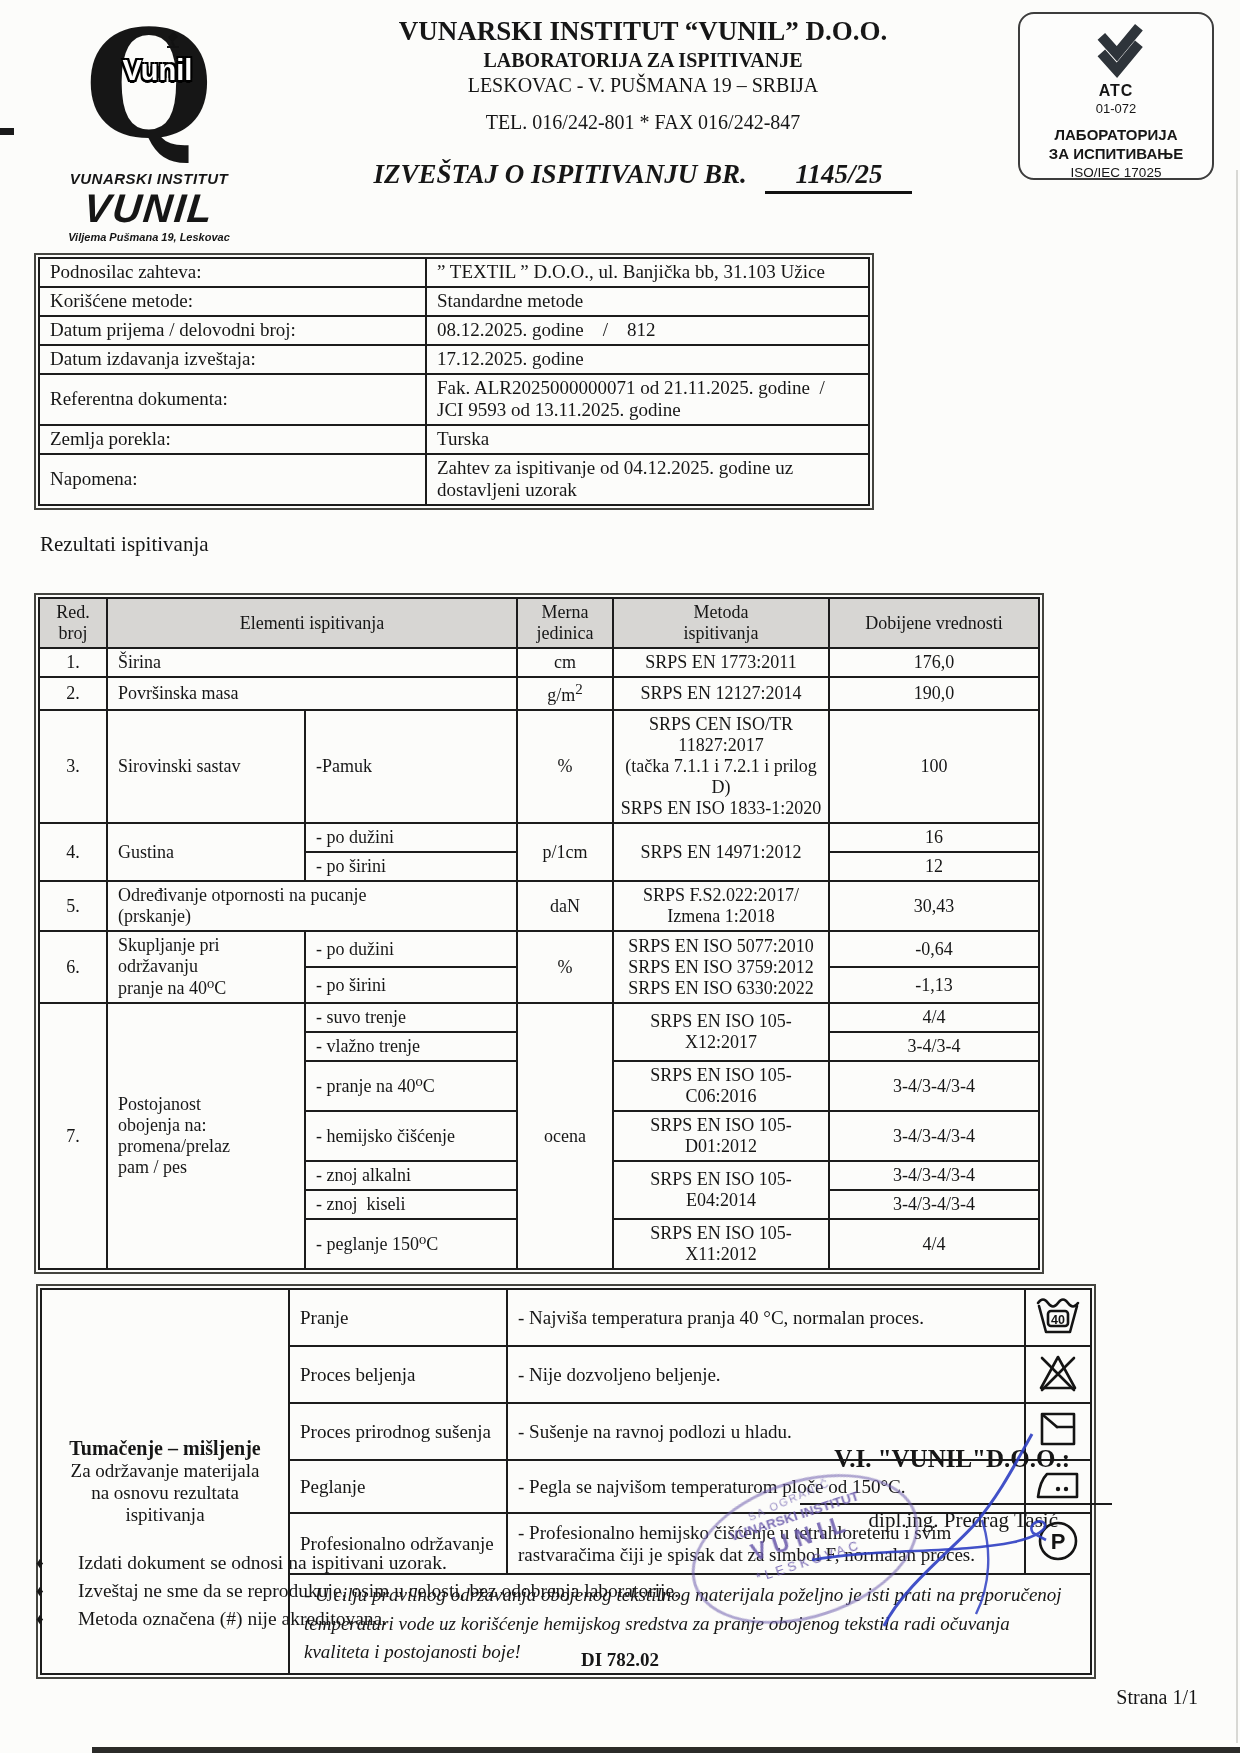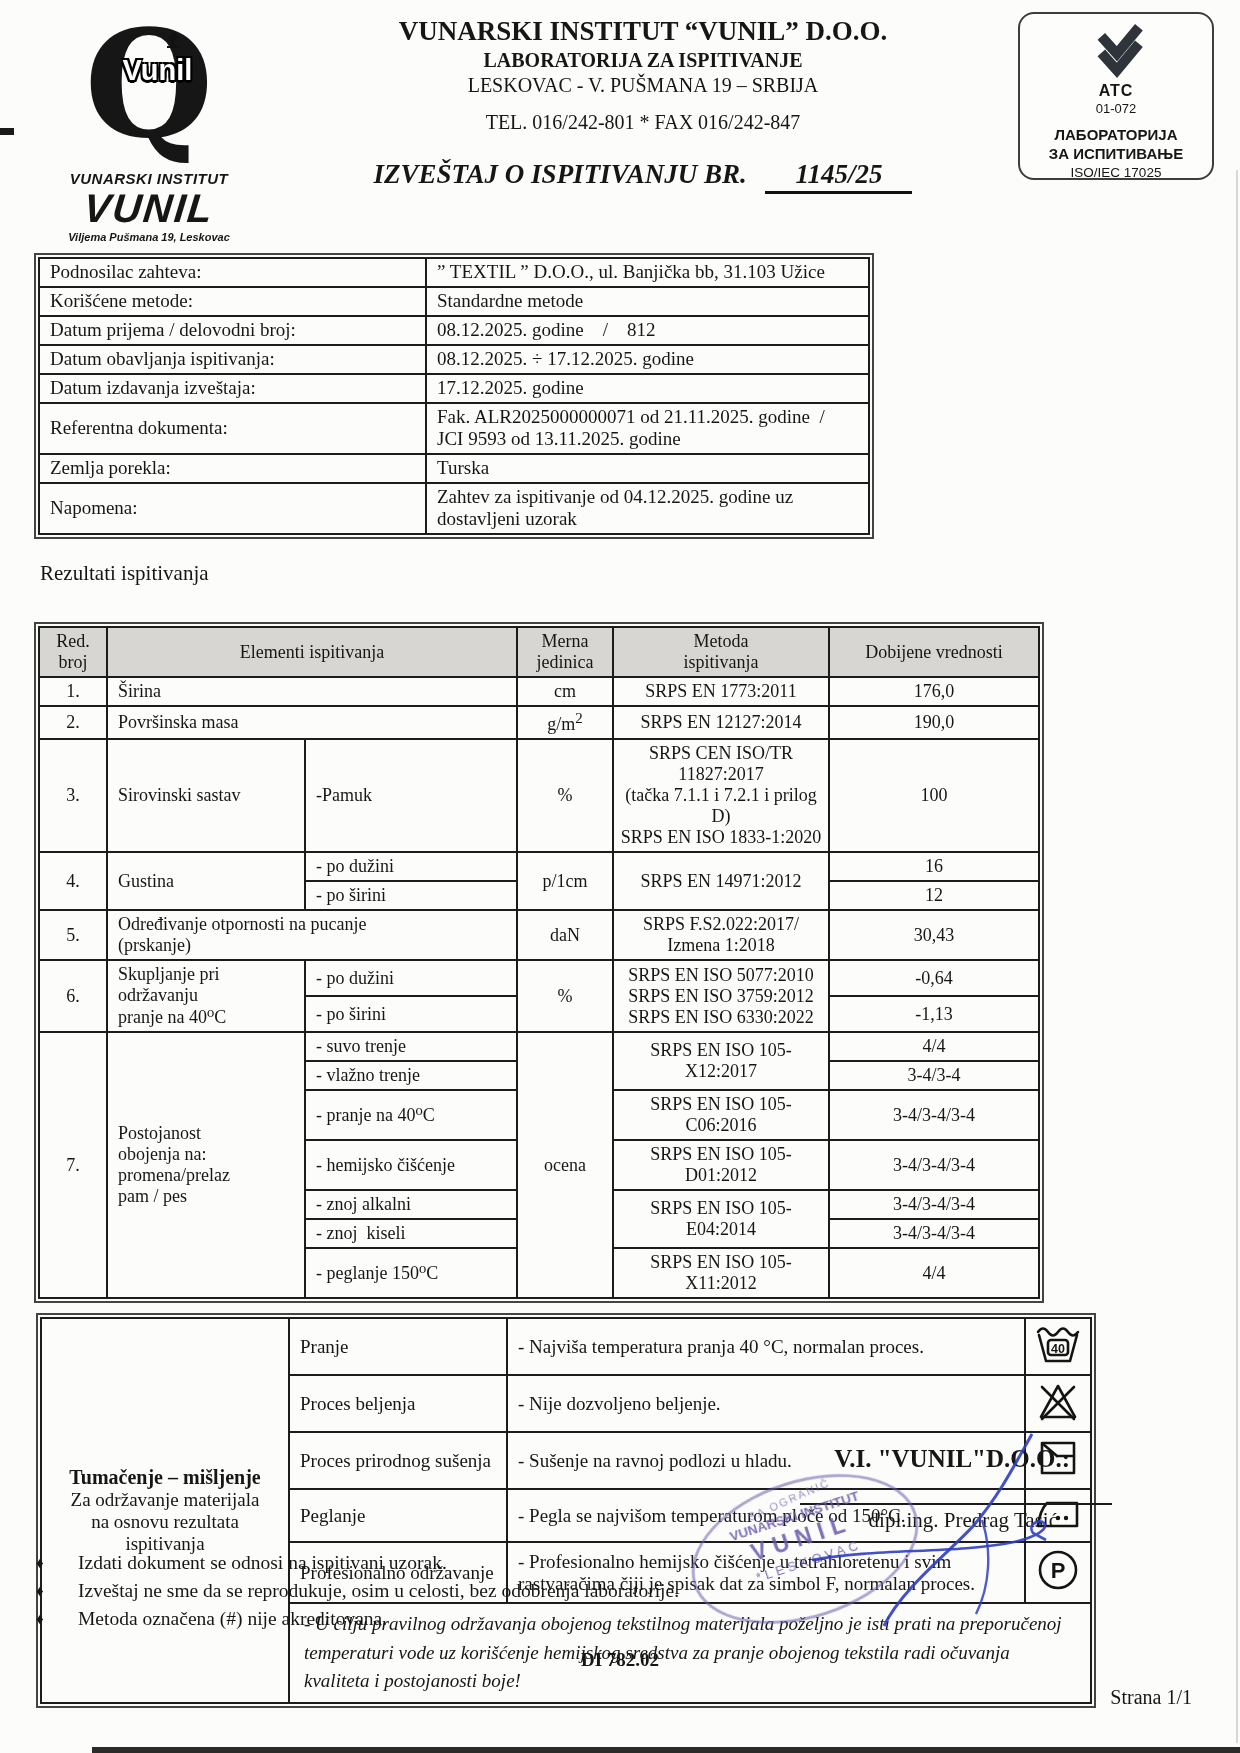--- a/index.html
+++ b/index.html
@@ -88,21 +88,21 @@
   .stamp-l1  { font-weight:bold; font-size:13.5px; margin-top:4px; }
   .stamp-l2  { font-weight:bold; font-size:23px; letter-spacing:7px; margin-top:2px; }
   .stamp-l3  { font-size:13px; letter-spacing:4px; margin-top:3px; }
 
   .sig-svg { position:absolute; left:806px; top:1428px; z-index:3; }
 
   .notes { position:absolute; left:36px; top:1552px; font-size:19.5px; }
   .note-row { display:flex; margin-bottom:6px; }
   .note-bullet { width:20px; margin-right:22px; font-size:15px; padding-top:3px; }
   .doc-code { position:absolute; left:0; top:1649px; width:100%; text-align:center; font-weight:bold; font-size:19px; }
-  .page-num { position:absolute; right:48px; top:1686px; font-size:20px; }
+  .page-num { position:absolute; right:42px; top:1686px; font-size:20px; }
 
   .scan-bottom { position:absolute; left:92px; right:0; bottom:0; height:6px; background:#2b2b29; }
   .scan-left-mark { position:absolute; left:0; top:128px; width:14px; height:7px; background:#1a1a1a; }
   .scan-right-line { position:absolute; right:2px; top:170px; bottom:10px; width:2px; background:#d8d8d4; }
 
   .cs { stroke:#141414; stroke-width:2.6; fill:none; stroke-linecap:round; stroke-linejoin:round; }
   .cs-txt { font-family:"Liberation Sans",sans-serif; font-weight:bold; fill:#141414; stroke:none; }
 </style>
 </head>
 <body>
@@ -156,24 +156,20 @@
       </tr>
       <tr>
         <td class="info-label">Korišćene metode:</td>
         <td class="pre">Standardne metode</td>
       </tr>
       <tr>
         <td class="info-label">Datum prijema / delovodni broj:</td>
         <td class="pre">08.12.2025. godine    /    812</td>
       </tr>
       <tr>
-        <td class="info-label">Datum obavljanja ispitivanja:</td>
-        <td class="pre">08.12.2025. ÷ 17.12.2025. godine</td>
-      </tr>
-      <tr>
         <td class="info-label">Datum izdavanja izveštaja:</td>
         <td class="pre">17.12.2025. godine</td>
       </tr>
       <tr>
         <td class="info-label">Referentna dokumenta:</td>
         <td class="pre">Fak. ALR2025000000071 od 21.11.2025. godine  /  JCI 9593 od 13.11.2025. godine</td>
       </tr>
       <tr>
         <td class="info-label">Zemlja porekla:</td>
         <td class="pre">Turska</td>

